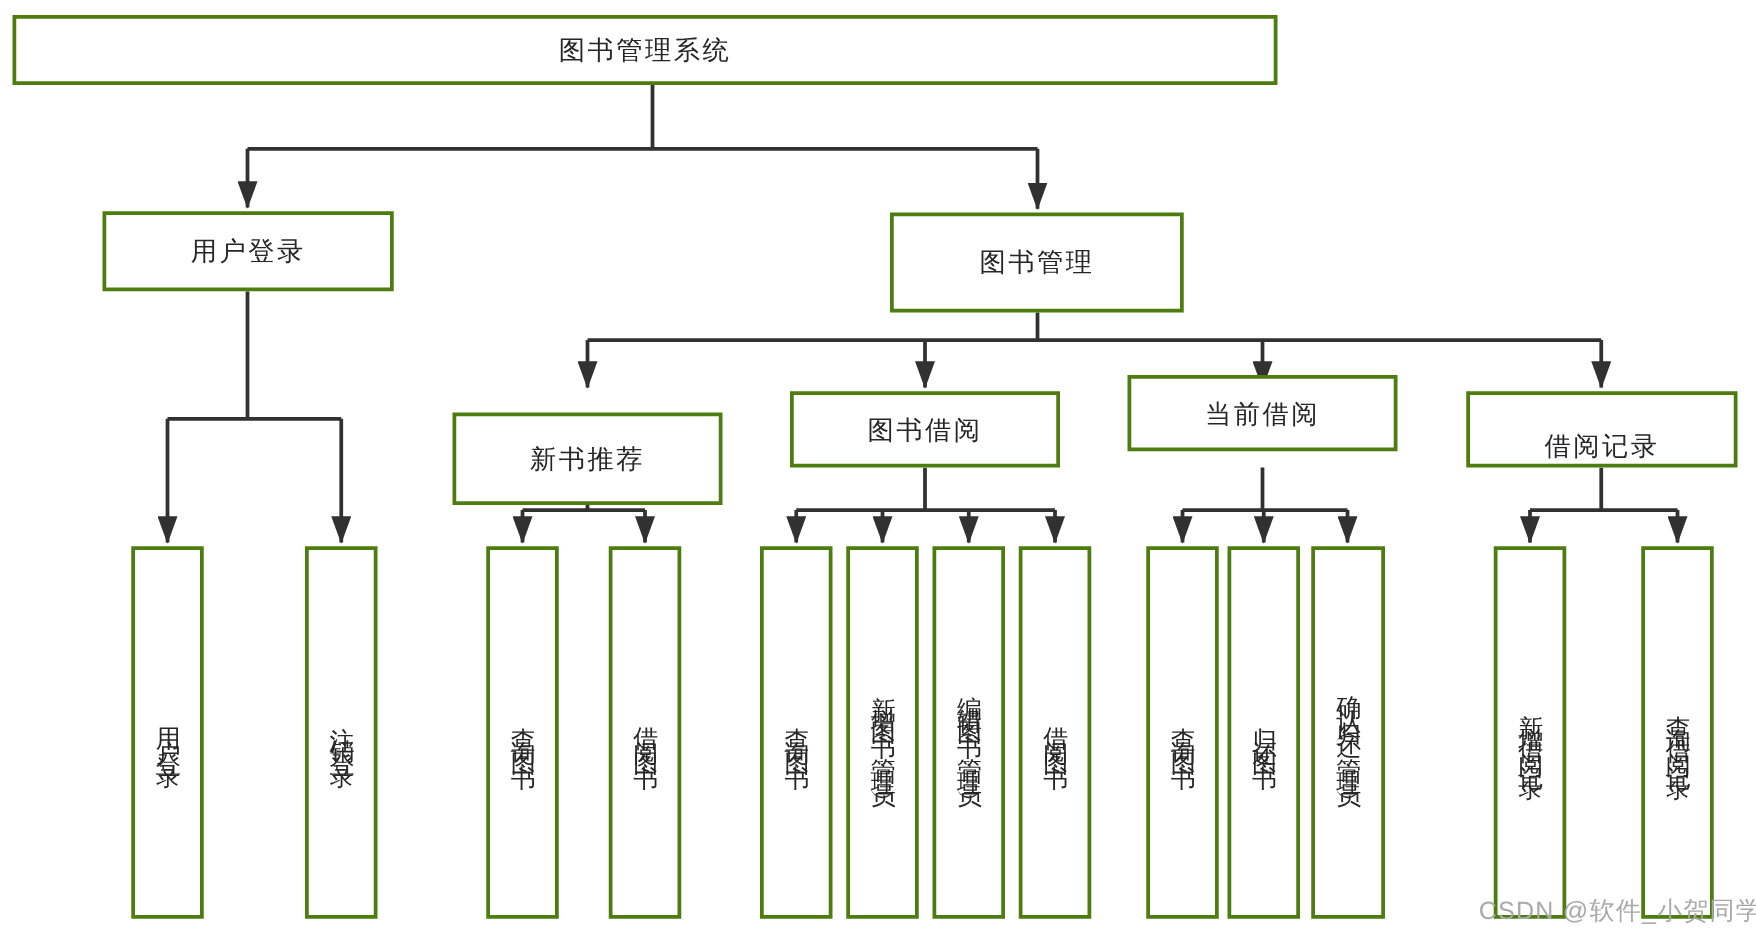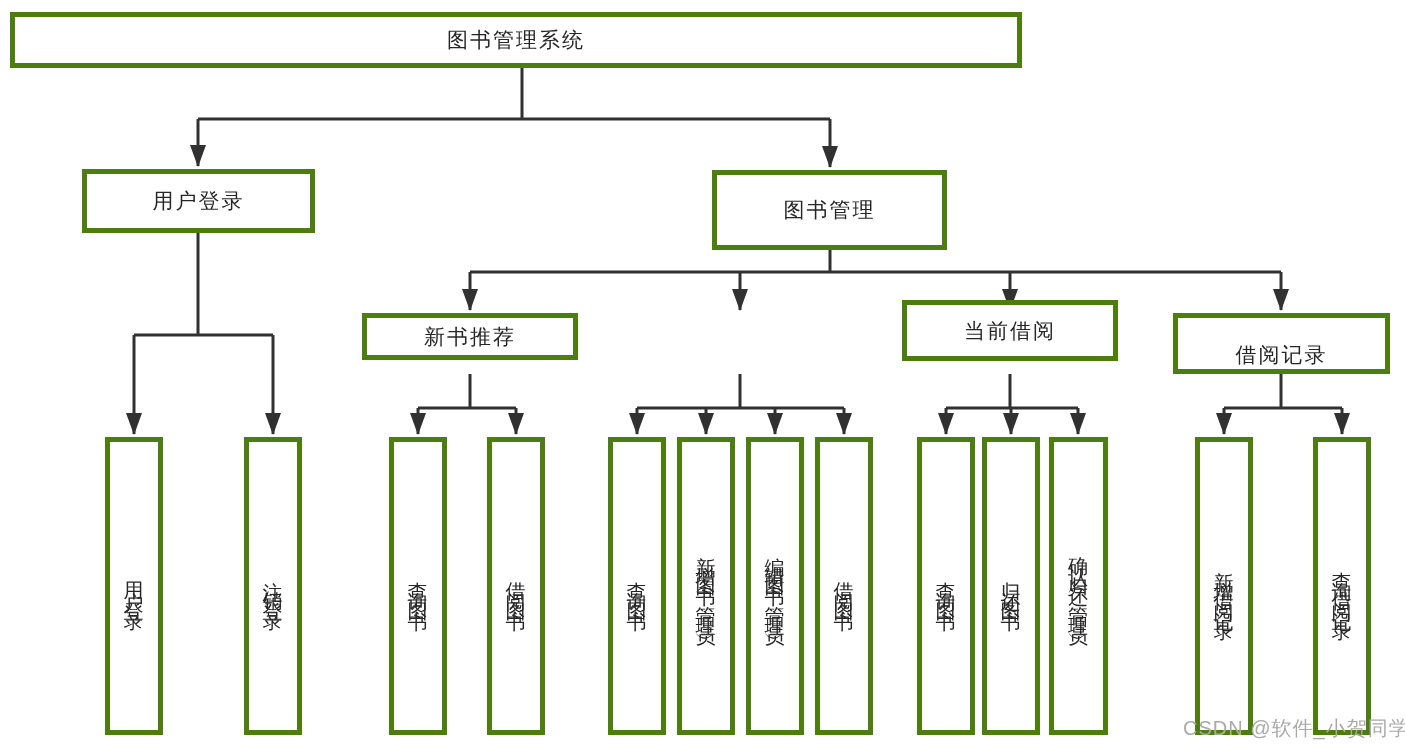--- a/index.html
+++ b/index.html
@@ -13,21 +13,21 @@
     overflow: hidden;
   }
   .connector-svg {
     position: absolute;
     left: 0; top: 0;
     width: 1405px; height: 747px;
   }
   .node {
     position: absolute;
     box-sizing: border-box;
-    border: 5px solid #4d7c0f;
+    border: 3px solid #4d7c0f;
     background: #ffffff;
     display: flex;
     align-items: center;
     justify-content: center;
   }
   .h-label {
     font-size: 21px;
     letter-spacing: 2px;
     white-space: nowrap;
   }
@@ -108,22 +108,25 @@
     <span class="h-label">图书管理系统</span>
   </div>
 
   <div class="node" style="left:82px; top:169px; width:233px; height:64px;">
     <span class="h-label">用户登录</span>
   </div>
   <div class="node" style="left:712px; top:170px; width:235px; height:80px;">
     <span class="h-label">图书管理</span>
   </div>
 
-  <div class="node" style="left:362px; top:313px; width:216px; height:47px;">
+  <div class="node" style="left:362px; top:330px; width:216px; height:74px;">
     <span class="h-label">新书推荐</span>
+  </div>
+  <div class="node" style="left:632px; top:313px; width:216px; height:61px;">
+    <span class="h-label">图书借阅</span>
   </div>
   <div class="node" style="left:902px; top:300px; width:216px; height:61px;">
     <span class="h-label">当前借阅</span>
   </div>
   <div class="node" style="left:1173px; top:313px; width:217px; height:61px;align-items:flex-end;">
     <span class="h-label">借阅记录</span>
   </div>
 
   <div class="node" style="left:105px; top:437px; width:58px; height:298px;">
     <span class="v-label">用户登录</span>

